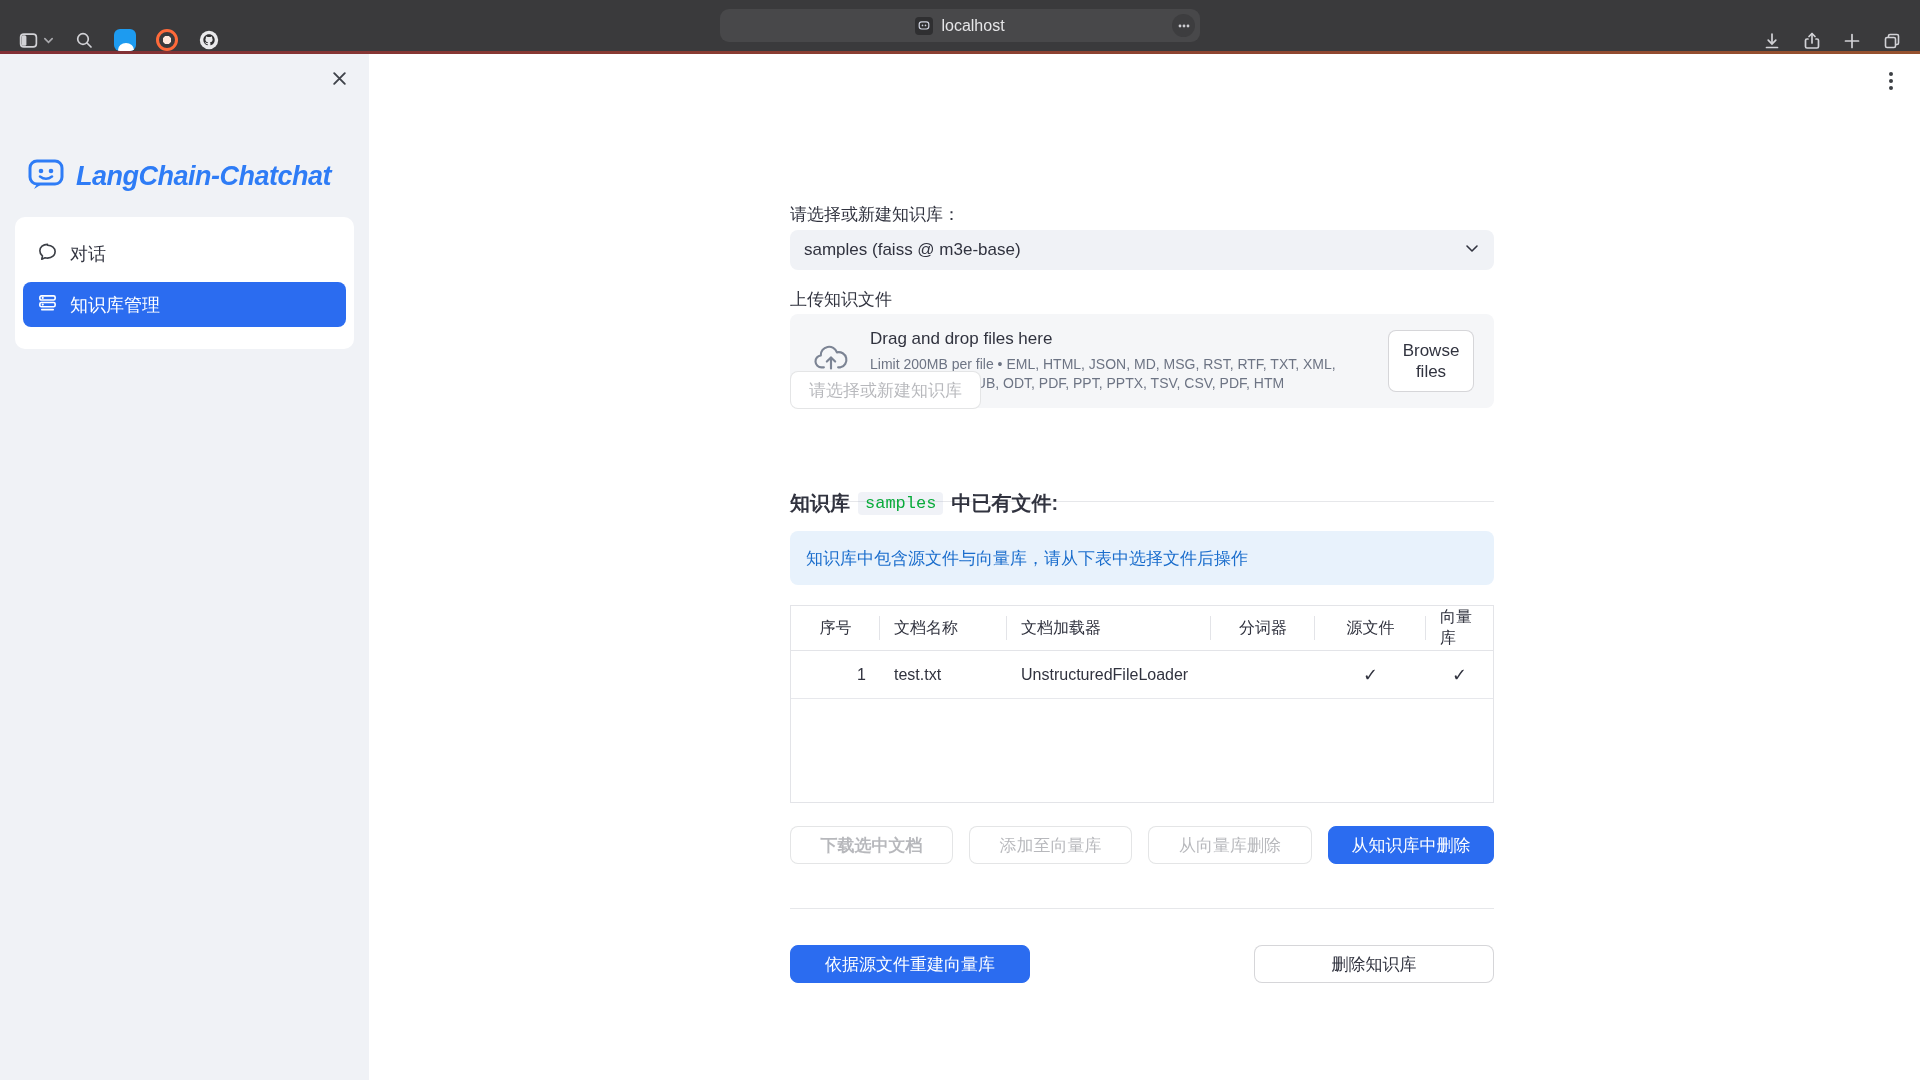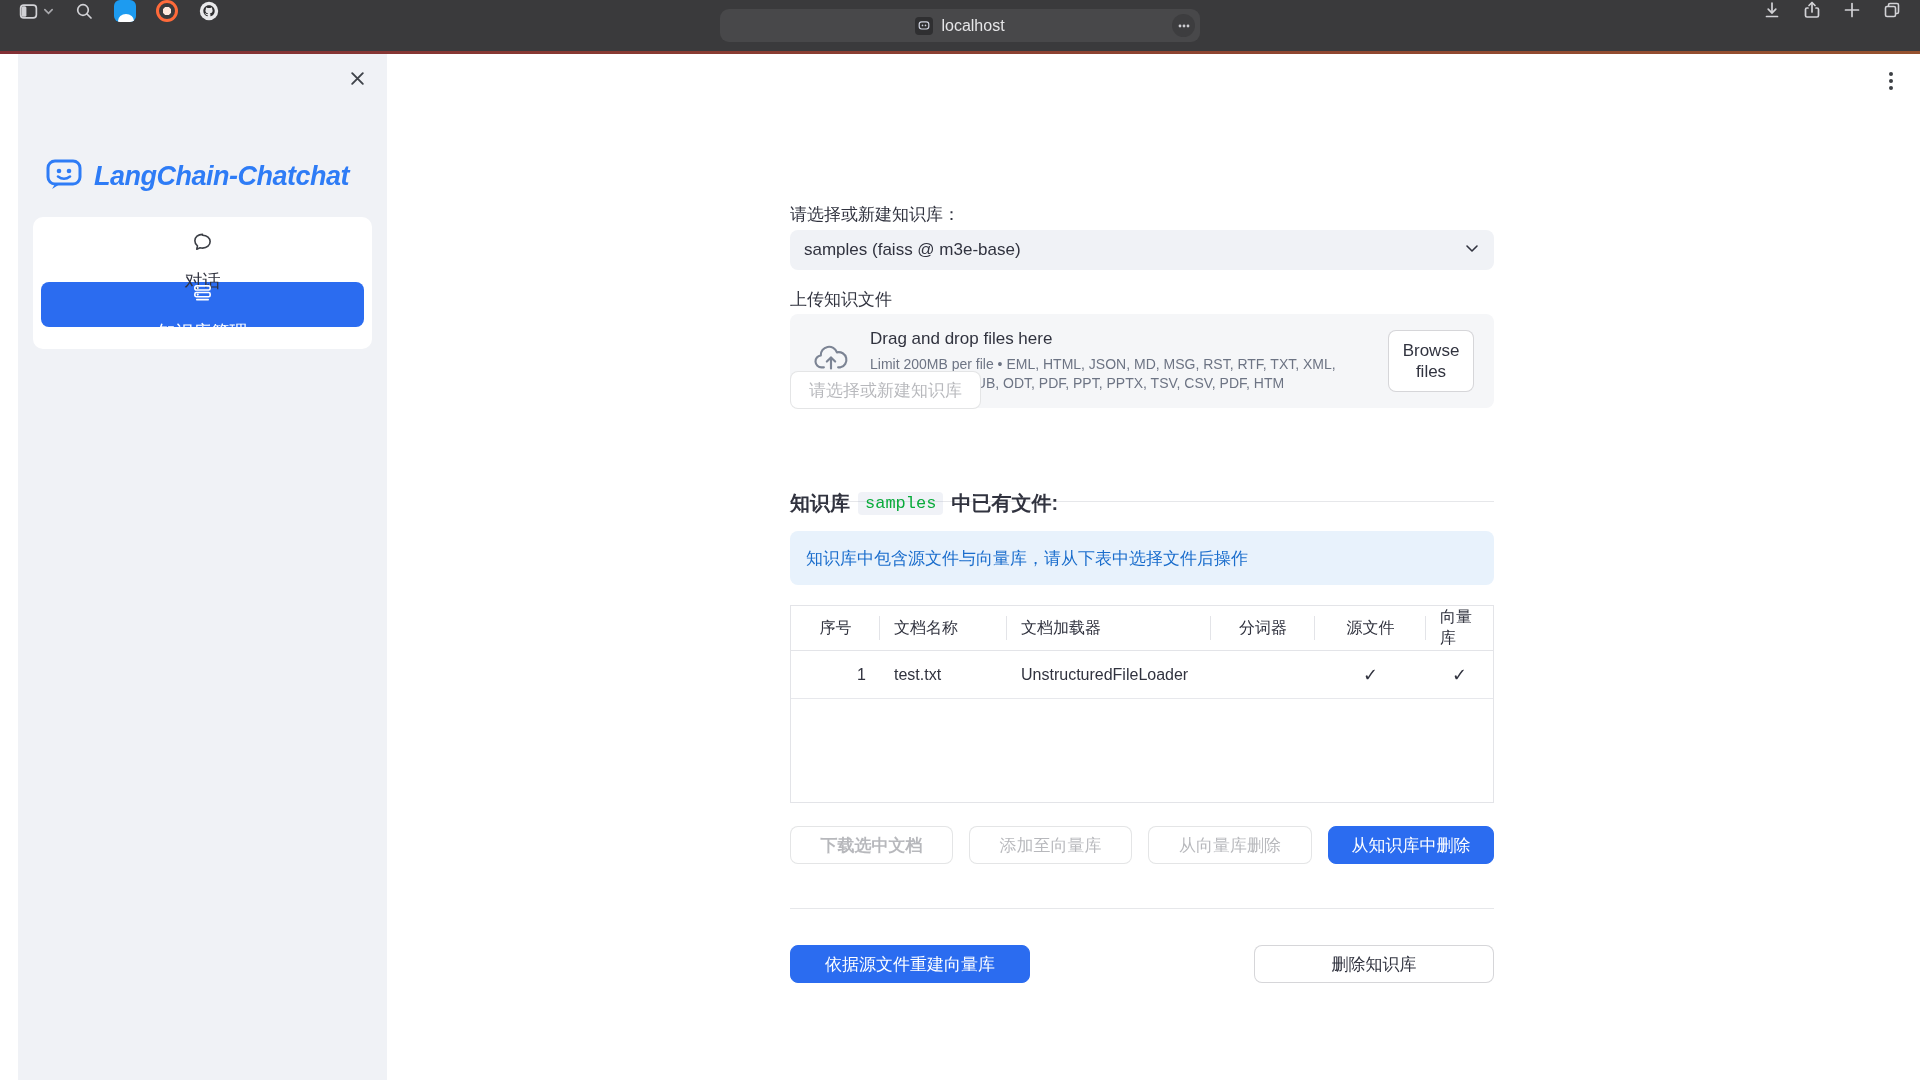--- a/index.html
+++ b/index.html
@@ -8,48 +8,48 @@
     --toolbar-bg:#3a3a3c; --address-bg:#48484a; --text:#31333f; --muted:#6d7484;
     --decoration-a:#822f35; --decoration-b:#96522f;
   }
   *{margin:0;padding:0;box-sizing:border-box;}
   html,body{width:1920px;height:1080px;overflow:hidden;background:#fff;
     font-family:"Liberation Sans","DejaVu Sans",sans-serif;color:var(--text);}
   .screen{position:relative;width:1920px;height:1080px;}
 
   
   .toolbar{position:absolute;left:0;top:0;width:1920px;height:51px;background:var(--toolbar-bg);
-    display:flex;align-items:flex-start;justify-content:space-between;padding:0 18px;}
+    display:flex;align-items:flex-end;justify-content:space-between;padding:0 18px;}
   .tb-left,.tb-right{display:flex;align-items:center;gap:20px;}
   .tb-btn{display:flex;align-items:center;gap:4px;cursor:pointer;}
   .tb-btn svg{display:block;}
   .appicon{width:22px;height:22px;border-radius:6px;position:relative;cursor:pointer;}
   .appicon.blue{background:#1d9bf0;overflow:hidden;}
   .appicon.blue::after{content:'';position:absolute;left:4px;bottom:-6px;width:16px;height:14px;border-radius:50%;background:#fff;}
   .appicon.ring{border-radius:50%;border:3px solid #ff6a3a;background:radial-gradient(circle,#ffe7db 0 35%,#3a3a3c 40%);}
   .appicon.gh{border-radius:50%;background:transparent;}
   .addressbar{position:absolute;left:720px;top:9px;width:480px;height:33px;border-radius:9px;
     background:var(--address-bg);display:flex;align-items:center;justify-content:center;gap:8px;
     color:#e6e6e8;font-size:16px;cursor:text;}
   .favicon{width:18px;height:18px;border-radius:4px;background:#2f2f31;display:flex;align-items:center;justify-content:center;}
   .addr-more{position:absolute;right:5px;top:5px;width:23px;height:23px;border-radius:50%;background:#3d3d3f;
     display:flex;align-items:center;justify-content:center;cursor:pointer;}
   .decoration{position:absolute;left:0;top:51px;width:1920px;height:3px;
     background:linear-gradient(90deg,var(--decoration-a),var(--decoration-b));}
 
   
   .page{position:absolute;left:0;top:54px;width:1920px;height:1026px;background:#fff;}
 
-  .sidebar{position:absolute;left:18px;top:0;width:369px;height:100%;background:var(--sidebar-bg);}
+  .sidebar{position:absolute;left:0;top:0;width:369px;height:100%;background:var(--sidebar-bg);}
   .sb-close{position:absolute;top:14px;right:18px;width:24px;height:24px;display:flex;align-items:center;justify-content:center;cursor:pointer;}
   .logo{position:absolute;left:26px;top:100px;display:flex;align-items:center;gap:10px;}
   .logo-text{font-size:27px;font-weight:700;font-style:italic;color:var(--logo-blue);letter-spacing:-0.5px;white-space:nowrap;}
   .nav{position:absolute;left:15px;top:163px;width:339px;height:132px;background:#fff;border-radius:10px;padding:14px 8px 20px 8px;}
   .nav-item{height:45px;border-radius:8px;display:flex;align-items:center;gap:12px;padding:0 14px;
-    font-size:18px;cursor:pointer;color:var(--text);flex-direction:column;}
+    font-size:18px;cursor:pointer;color:var(--text);}
   .nav-item + .nav-item{margin-top:6px;}
   .nav-item.active{background:var(--primary);color:#fff;}
 
   .kebab{position:absolute;top:12px;right:16px;width:26px;height:30px;display:flex;flex-direction:column;
     align-items:center;justify-content:center;gap:3px;cursor:pointer;}
   .kebab i{width:4px;height:4px;border-radius:50%;background:#3c3f44;}
 
   
   .content{position:absolute;left:790px;top:0;width:704px;height:100%;}
   .field-label{position:absolute;left:0;font-size:17px;color:var(--text);}

